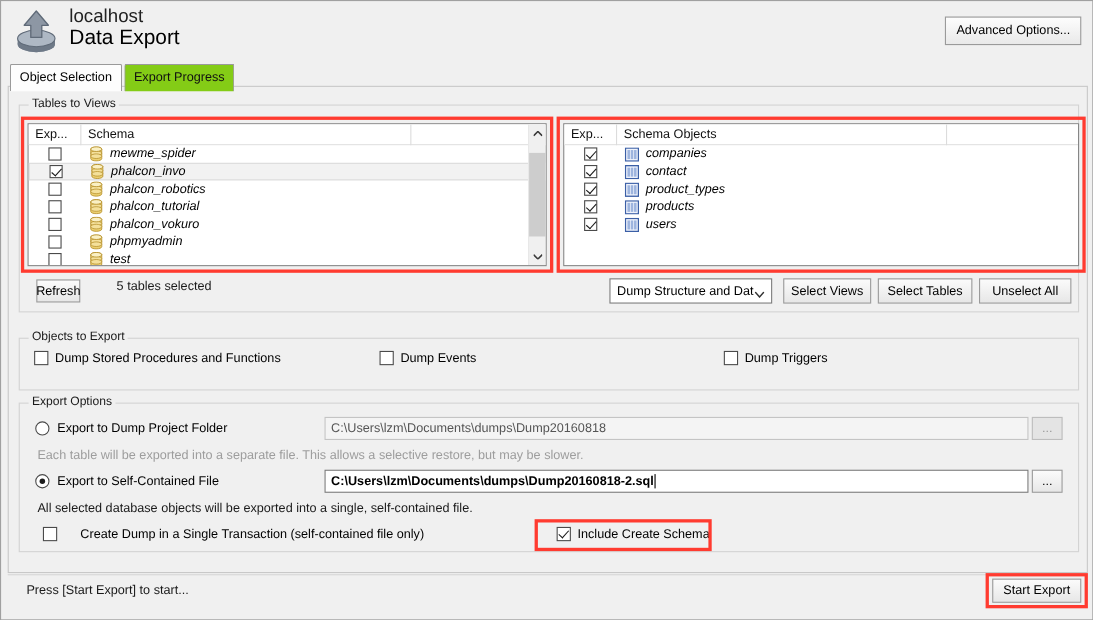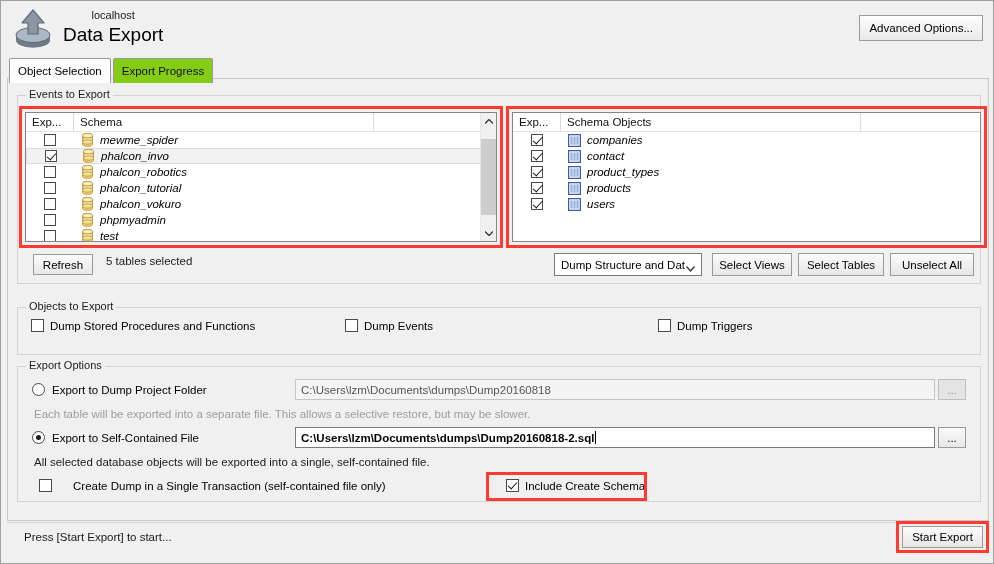--- a/index.html
+++ b/index.html
@@ -20,21 +20,21 @@
     overflow: hidden;
   }
 
   
   .header { position: relative; height: 52px; }
   .hdr-icon {
     position: absolute; left: 10px; top: 6px;
     width: 44px; height: 44px;
   }
   .hdr-text { position: absolute; left: 62px; top: 7px; }
-  .hdr-sub { font-size: 11px; color: #222; line-height: 14px; text-align: center; }
+  .hdr-sub { font-size: 17px; color: #222; line-height: 14px; }
   .hdr-title { font-size: 19px; color: #000; line-height: 24px; margin-top: 1px; }
   .adv-btn {
     position: absolute; right: 10px; top: 14px;
     height: 22px; padding: 12px 9px;
     background: linear-gradient(#fdfdfd,#e9e9e9);
     border: 1px solid #9a9a9a;
     font-size: 11.5px; color: #000;
     display: flex; align-items: center; justify-content: center;
     cursor: default;
   }
@@ -189,21 +189,21 @@
   
   .btn {
     background: linear-gradient(#fbfbfb,#e7e7e7);
     border: 1px solid #9a9a9a;
     font-size: 11.5px; color: #000;
     display: flex; align-items: center; justify-content: center;
     cursor: default;
   }
   .btn.disabled { color: #9a9a9a; background: #e4e4e4; border-color: #bdbdbd; }
 
-  #btn-refresh { position: absolute; left: 32px;  top: 253px; width: 60px; height: 21px; }
+  #btn-refresh { position: absolute; left: 32px;  top: 253px; width: 40px; height: 21px; }
   #lbl-selected {
     position: absolute; left: 105px; top: 254px;
     font-size: 11.5px; color: #1a1a1a;
   }
 
   #dump-select {
     position: absolute; left: 553px; top: 252px;
     width: 148px; height: 23px;
     background: #ffffff;
     border: 1px solid #7a7a7a;
@@ -343,21 +343,21 @@
   </div>
 
   <div class="tabstrip">
     <div class="tab active">Object Selection</div>
     <div class="tab inactive">Export Progress</div>
   </div>
 
   <div class="panel">
 
     <div class="group" id="grp-tables">
-      <div class="group-label">Events to Export</div>
+      <div class="group-label">Tables to Views</div>
     </div>
 
     <div class="group" id="grp-objects">
       <div class="group-label">Objects to Export</div>
     </div>
 
     <div class="group" id="grp-export">
       <div class="group-label">Export Options</div>
     </div>
   </div>

